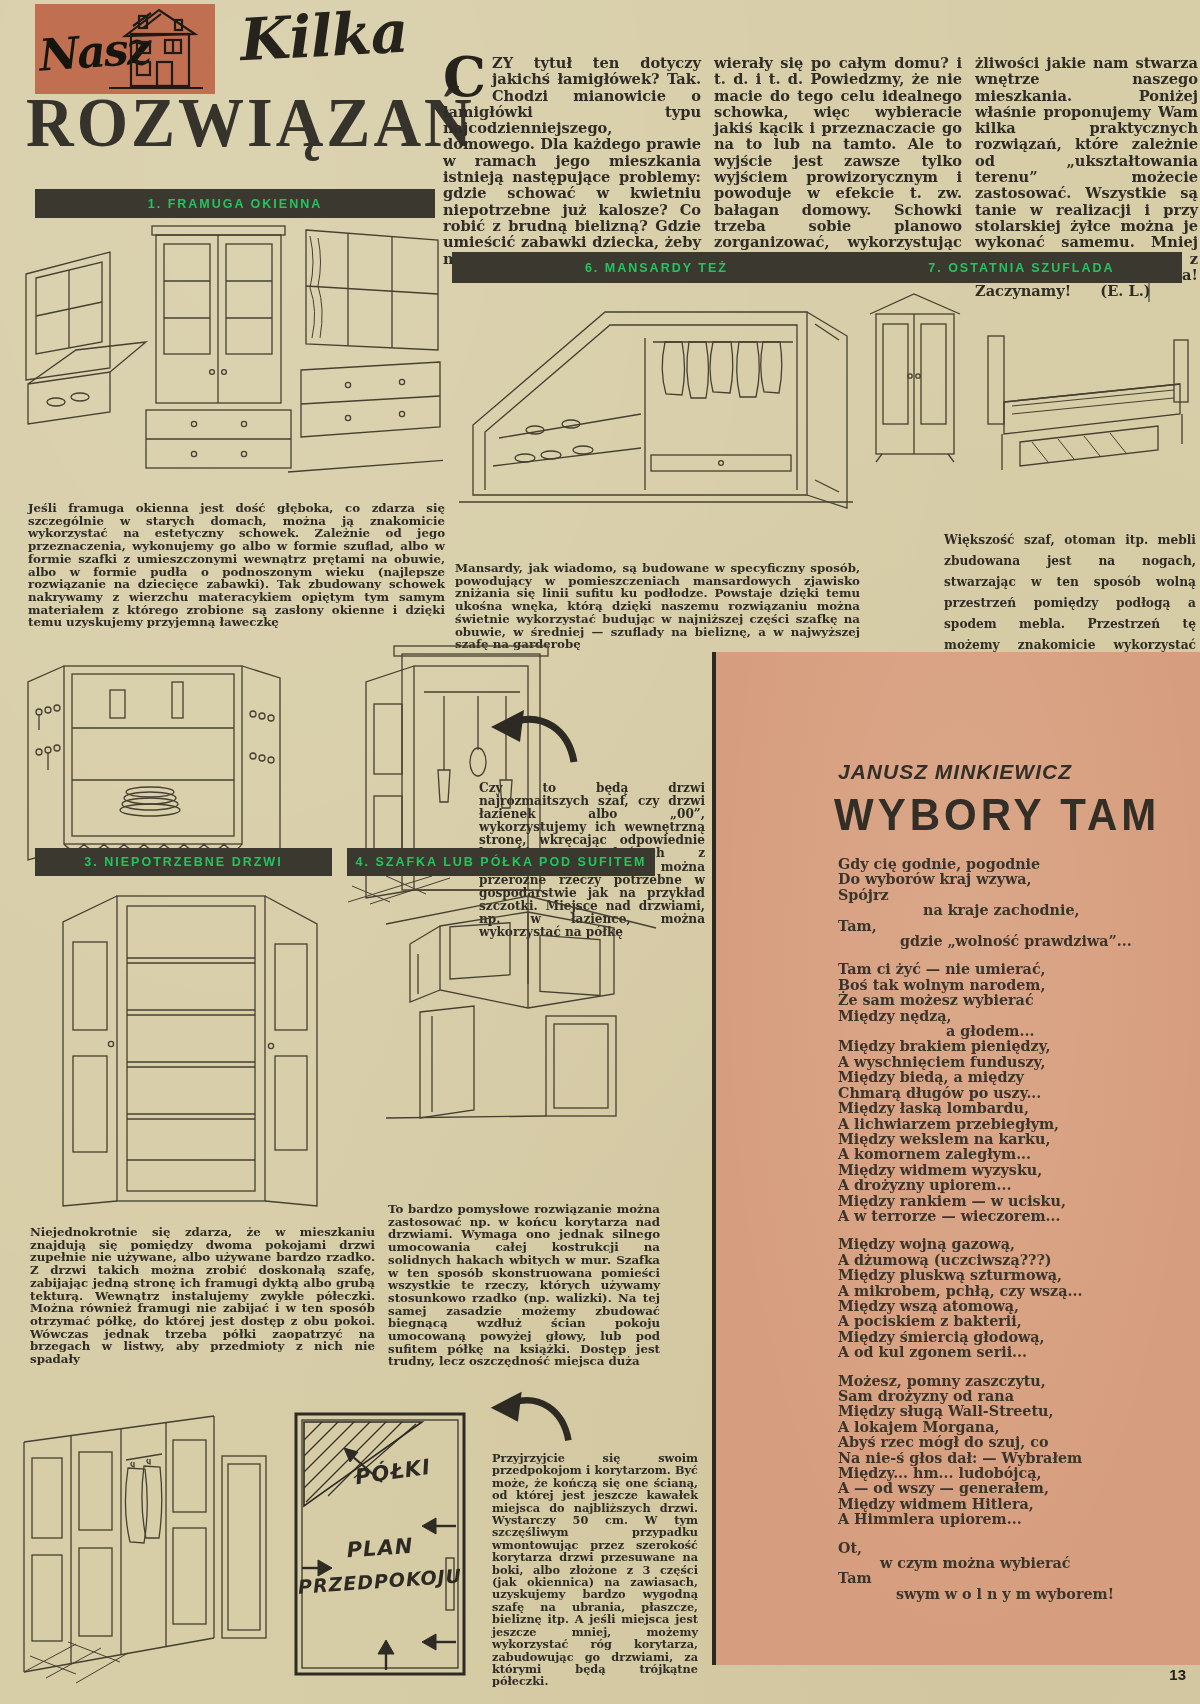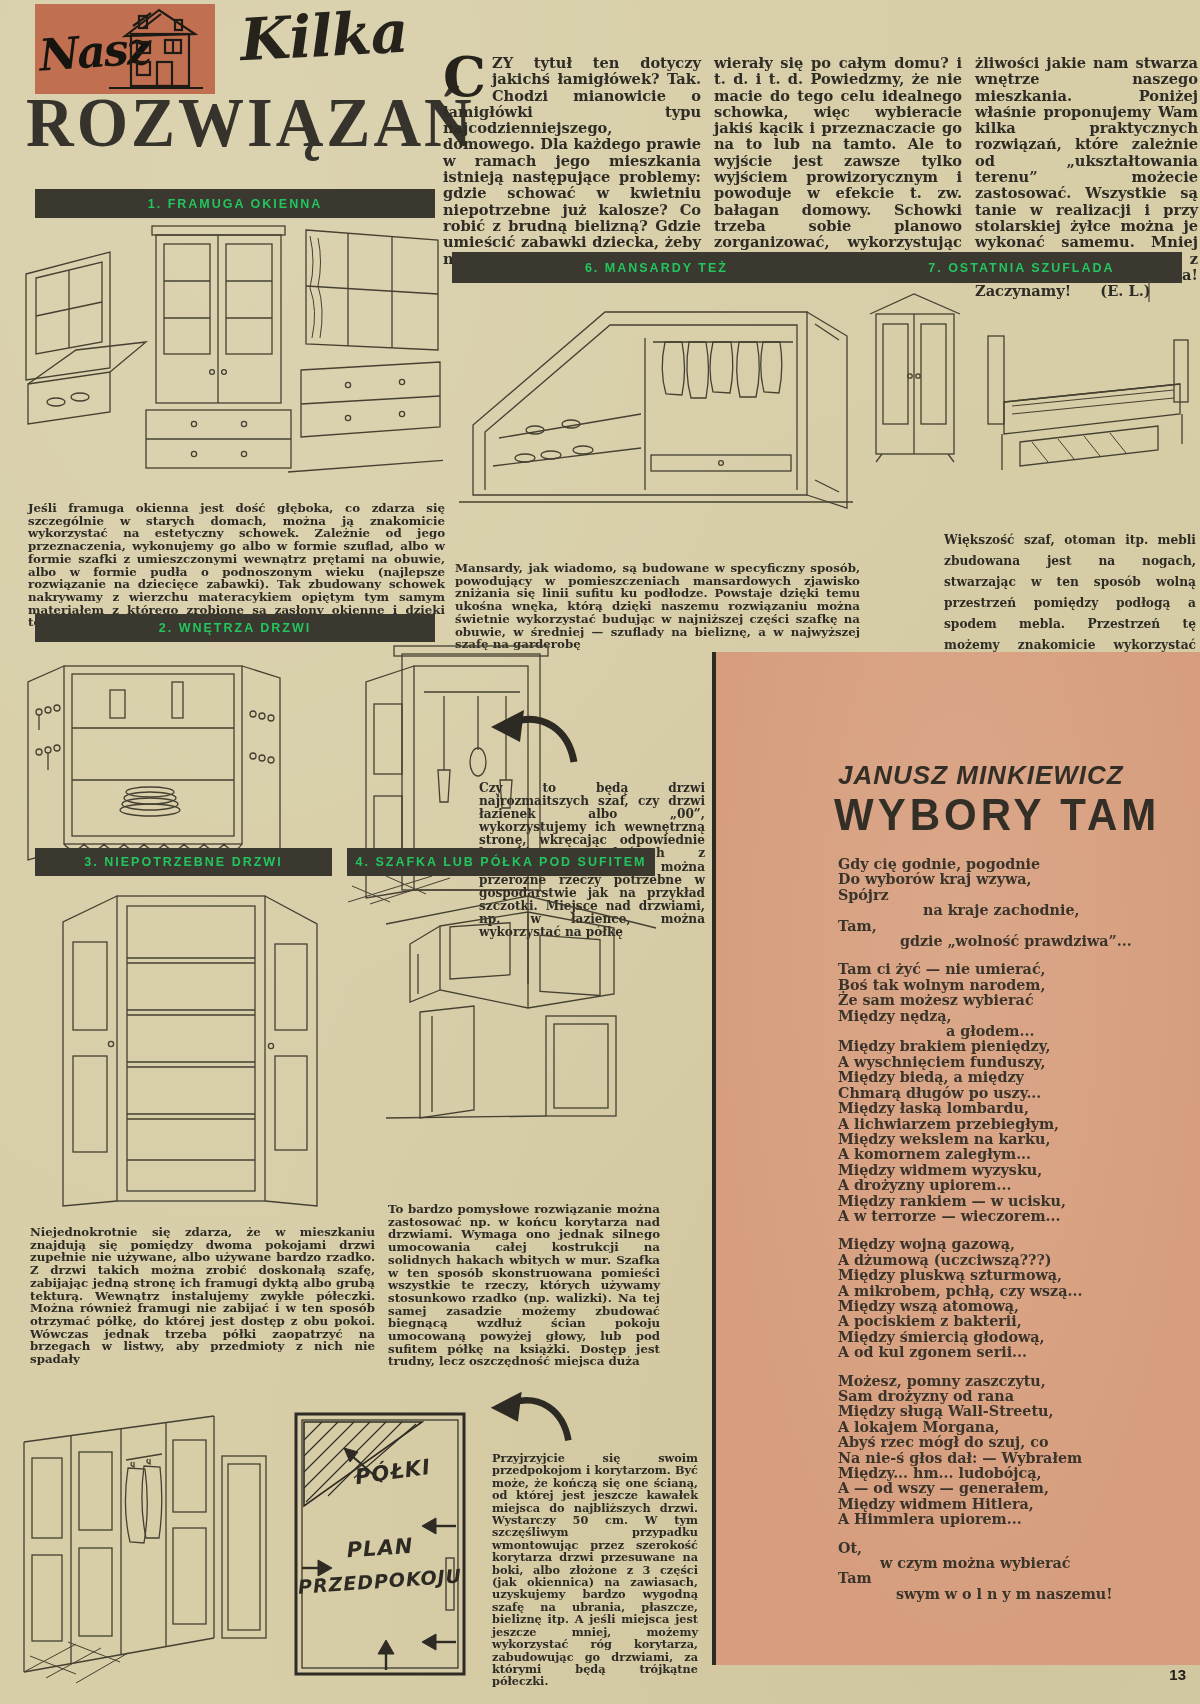--- a/index.html
+++ b/index.html
@@ -29,21 +29,21 @@
   
   .btxt{font-weight:bold; text-align:justify; color:#2f2c25;}
   .intro-col{font-size:14.6px; line-height:16.3px;}
   .dropcap{float:left; font-size:54px; line-height:40px; padding:2px 6px 0 0; font-weight:bold; color:#26231c;}
   .para{font-size:11.8px; line-height:12.7px;}
   
   .poem-box{left:712px; top:652px; width:488px; height:1013px; background:#d69e7e;
     border-left:4px solid #2c2a22;
     background-image:radial-gradient(ellipse at 50% 30%, rgba(255,235,220,.12), rgba(0,0,0,0) 70%);}
   .poem-author{left:122px; top:108px; font-family:"Liberation Sans", sans-serif;
-    font-weight:bold; font-style:italic; font-size:26px; letter-spacing:1px; color:#332e26;}
+    font-weight:bold; font-style:italic; font-size:21px; letter-spacing:1px; color:#332e26;}
   .poem-title{left:118px; top:138px; font-family:"Liberation Sans", sans-serif;
     font-weight:bold; font-size:42px; letter-spacing:4px; color:#332e26; transform:scaleY(1.05); transform-origin:top left;}
   .poem-body{left:122px; top:205px; width:340px; font-size:14.3px; line-height:15.4px;
     font-weight:bold; color:#3b342b;}
   .stanza{margin-bottom:13px;}
   
   .plan-label{font-family:"DejaVu Sans", sans-serif; font-style:italic; font-weight:600;
     color:#2d2a23; text-align:center; letter-spacing:1px;}
   .pageno{right:14px; top:1666px; font-family:"Liberation Sans", sans-serif;
     font-weight:bold; font-size:15px; color:#23211a;}
@@ -205,23 +205,20 @@
   </svg>
 
   <div class="abs btxt" style="left:455px;top:562px;width:405px;font-size:11.8px;line-height:12.7px;">
     <span>Mansardy, jak wiadomo, są budowane w specyficzny sposób, powodujący w pomieszczeniach mansardowych zjawisko zniżania się linii sufitu ku podłodze. Powstaje dzięki temu ukośna wnęka, którą dzięki naszemu rozwiązaniu można świetnie wykorzystać budując w najniższej części szafkę na obuwie, w średniej — szuflady na bieliznę, a w najwyższej szafę na garderobę</span>
   </div>
 
   <div class="abs btxt" style="left:944px;top:530px;width:252px;font-size:12.2px;line-height:21px;">
     <span>Większość szaf, otoman itp. mebli zbudowana jest na nogach, stwarzając w ten sposób wolną przestrzeń pomiędzy podłogą a spodem mebla. Przestrzeń tę możemy znakomicie wykorzystać dorabiając sobie dodatkową szufladę przystosowaną wymiarami do wymiarów mebla</span>
   </div>
 
-  <div class="abs bar" style="left:35px;top:614px;width:400px;height:28px;">
-    <span>2. WNĘTRZA DRZWI</span>
-  </div>
 
   <svg class="abs" style="left:22px;top:652px" width="310" height="230" viewBox="0 0 310 230">
     <g stroke="#454031" stroke-width="1.3" fill="none">
       <rect x="42" y="14" width="178" height="178"></rect>
       <rect x="50" y="22" width="162" height="162"></rect>
       <line x1="50" y1="76" x2="212" y2="76"></line>
       <line x1="50" y1="128" x2="212" y2="128"></line>
       <rect x="88" y="38" width="15" height="28"></rect>
       <rect x="150" y="30" width="11" height="36"></rect>
       <ellipse cx="128" cy="158" rx="30" ry="6"></ellipse>
@@ -461,20 +458,20 @@
           <div class="pline">Na nie-ś głos dał: — Wybrałem</div>
           <div class="pline">Między... hm... ludobójcą,</div>
           <div class="pline">A — od wszy — generałem,</div>
           <div class="pline">Między widmem Hitlera,</div>
           <div class="pline">A Himmlera upiorem...</div>
         </div>
         <div class="stanza">
           <div class="pline">Ot,</div>
           <div class="pline" style="padding-left: 42px;">w czym można wybierać</div>
           <div class="pline">Tam</div>
-          <div class="pline" style="padding-left: 58px;">swym  w o l n y m  naszemu!</div>
+          <div class="pline" style="padding-left: 58px;">swym  w o l n y m  wyborem!</div>
         </div>
       </div>
   </div>
 
   <div class="abs pageno">13</div>
 
 </div>
 
 </body></html>

